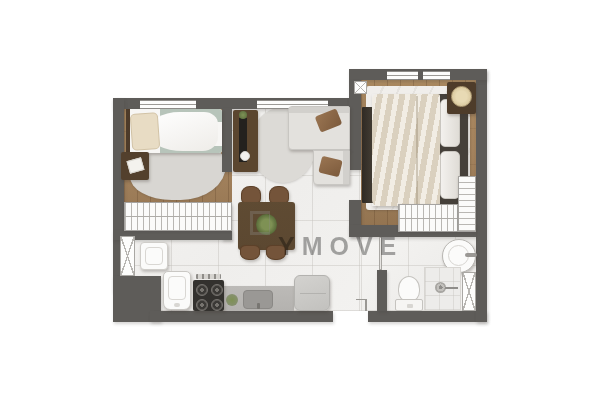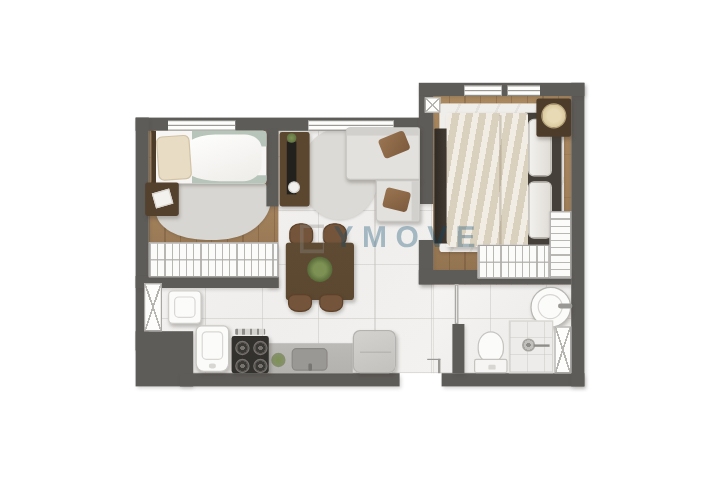--- a/index.html
+++ b/index.html
@@ -33,21 +33,21 @@
       border:1px solid #a5a3a0;box-sizing:border-box;}
   .hatch-h{background:
       repeating-linear-gradient(0deg,#b9b7b3 0 1px, transparent 1px 6px),#fbfbfa;
       border:1px solid #a5a3a0;box-sizing:border-box;}
   .f{box-shadow:1px 2px 3px rgba(60,55,48,.28);}
   .soft{box-shadow:0 1px 2px rgba(60,55,48,.18);}
   
   .watermark{display:flex;align-items:center;gap:8px;z-index:40;opacity:.33;}
   .wm-logo{width:20px;height:24px;border:3px solid #8f8d89;border-right-width:1.5px;
            box-sizing:border-box;display:inline-block;}
-  .wm-text{font-size:25px;font-weight:bold;letter-spacing:7px;color:#0c4a6e;}
+  .wm-text{font-size:25px;font-weight:bold;letter-spacing:7px;color:#000000;margin-top:48px;}
   .burners{display:grid;grid-template-columns:12px 12px;grid-template-rows:12px 12px;gap:3px;
            position:absolute;left:3px;top:4px;}
   .burner{width:12px;height:12px;border-radius:50%;border:1px solid #777470;box-sizing:border-box;
           background:radial-gradient(circle,#76736e 0 2px,#3b3936 2px 4px,#55524e 4px);}
 </style>
 </head>
 <body>
 
 <div class="canvas">
 

